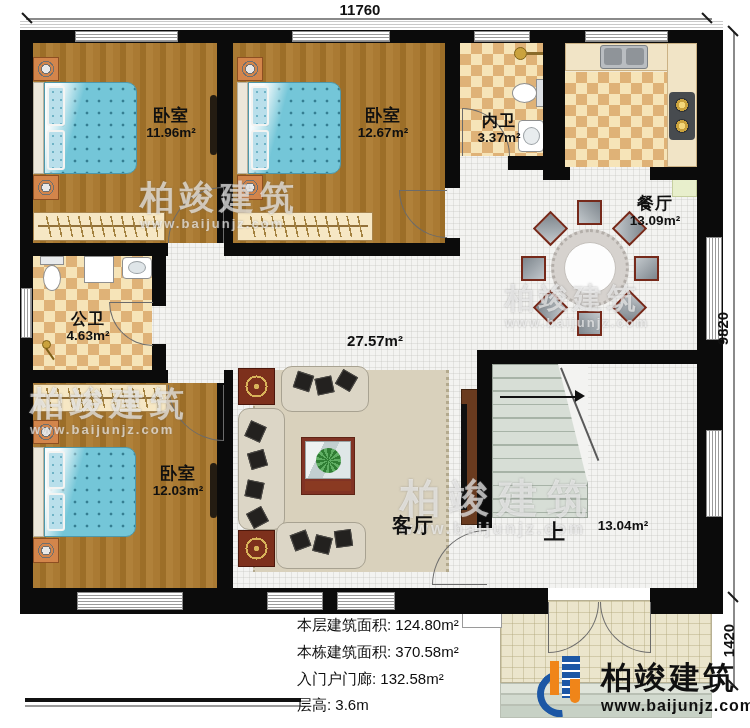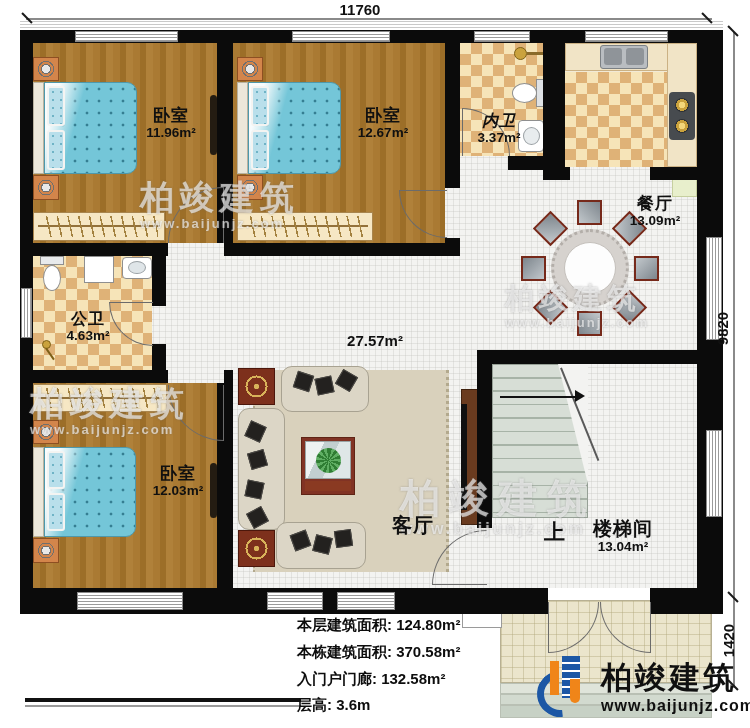--- a/index.html
+++ b/index.html
@@ -33,21 +33,21 @@
   .ward .rod{position:absolute;left:3%;right:3%;top:46%;height:2px;background:#93713a;}
   .ward .hang{position:absolute;left:5%;right:5%;top:10%;bottom:10%;background:repeating-linear-gradient(78deg,transparent 0 9px,#a3813f 9px 10.5px);}
   .doorleaf{position:absolute;background:#241c12;border-radius:4px;}
   .sofa{position:absolute;background:#dcd6c6;border:1.5px solid #a8a291;border-radius:11px;box-sizing:border-box;}
   .pw{position:absolute;width:15px;height:15px;background:#23211f;border:1px solid #4c4a46;}
   .endtable{position:absolute;width:37px;height:37px;background-color:#7d301c;border:1px solid #4c170b;box-sizing:border-box;
     background-image:radial-gradient(circle,#d8b35a 0 2.5px,transparent 3px),radial-gradient(circle,transparent 0 9px,#d8b35a 9px 11px,transparent 11px);}
   .chair{position:absolute;width:25px;height:25px;background:linear-gradient(135deg,#c2c8cc,#7d858c);border:2px solid #76291a;box-sizing:border-box;}
   .fix{position:absolute;background:#fff;border:1.5px solid #8f8f8f;box-sizing:border-box;}
   .stairs{position:absolute;background:repeating-linear-gradient(180deg,#d7ded6 0 12px,#a7b3a7 12px 13.5px);border:1px solid #96a096;box-sizing:border-box;}
-  .infoline{position:absolute;color:#0d0d0d;font-weight:bold;font-size:15px;white-space:nowrap;}
+  .infoline{position:absolute;color:#0d0d0d;font-weight:normal;font-size:15px;white-space:nowrap;}
   .lbl{color:#101010;font-weight:bold;}
 </style>
 </head>
 <body>
 
 <div id="screen">
 
   <div class="gridfloor" style="left:33px;top:43px;width:664px;height:545px;"></div>
   <div class="wood" style="left:33px;top:43px;width:184px;height:200px;"></div>
   <div class="wood" style="left:233px;top:43px;width:212px;height:200px;"></div>
@@ -225,21 +225,21 @@
 
   <div class="rlabel" style="left:121px;top:106px;width:100px;">
     <span class="rname">卧室</span>
     <span class="rarea">11.96m²</span>
   </div>
   <div class="rlabel" style="left:333px;top:106px;width:100px;">
     <span class="rname">卧室</span>
     <span class="rarea">12.67m²</span>
   </div>
   <div class="rlabel" style="left:453px;top:112px;width:92px;">
-    <span class="rname" style="font-size:16px;font-style:italic;">内卫</span>
+    <span class="rname" style="font-size:16px;">内卫</span>
     <span class="rarea">3.37m²</span>
   </div>
   <div class="rlabel" style="left:605px;top:194px;width:100px;">
     <span class="rname">餐厅</span>
     <span class="rarea">13.09m²</span>
   </div>
   <div class="rlabel" style="left:42px;top:310px;width:92px;">
     <span class="rname" style="font-size:16px;">公卫</span>
     <span class="rarea">4.63m²</span>
   </div>
@@ -250,21 +250,20 @@
     <span class="rname" style="font-size:20px;">客厅</span>
   </div>
   <div class="rlabel" style="left:128px;top:464px;width:100px;">
     <span class="rname">卧室</span>
     <span class="rarea">12.03m²</span>
   </div>
   <div class="rlabel" style="left:540px;top:520px;width:30px;">
     <span class="rname" style="font-size:21px;">上</span>
   </div>
   <div class="rlabel" style="left:568px;top:518px;width:110px;">
-    <span class="rname" style="font-size:19px;">楼梯间</span>
     <span class="rarea">13.04m²</span>
   </div>
 
   <div class="dimtext" style="left:320px;top:1px;width:80px;">11760</div>
   <div class="dline" style="left:26px;top:18px;width:686px;height:1.5px;"></div>
   <div class="tick" style="left:20px;top:17px;"></div>
   <div class="tick" style="left:700px;top:17px;"></div>
   <div class="dline" style="left:733px;top:32px;width:1.5px;height:656px;"></div>
   <div class="tick" style="left:726px;top:30px;"></div>
   <div class="tick" style="left:726px;top:596px;"></div>

